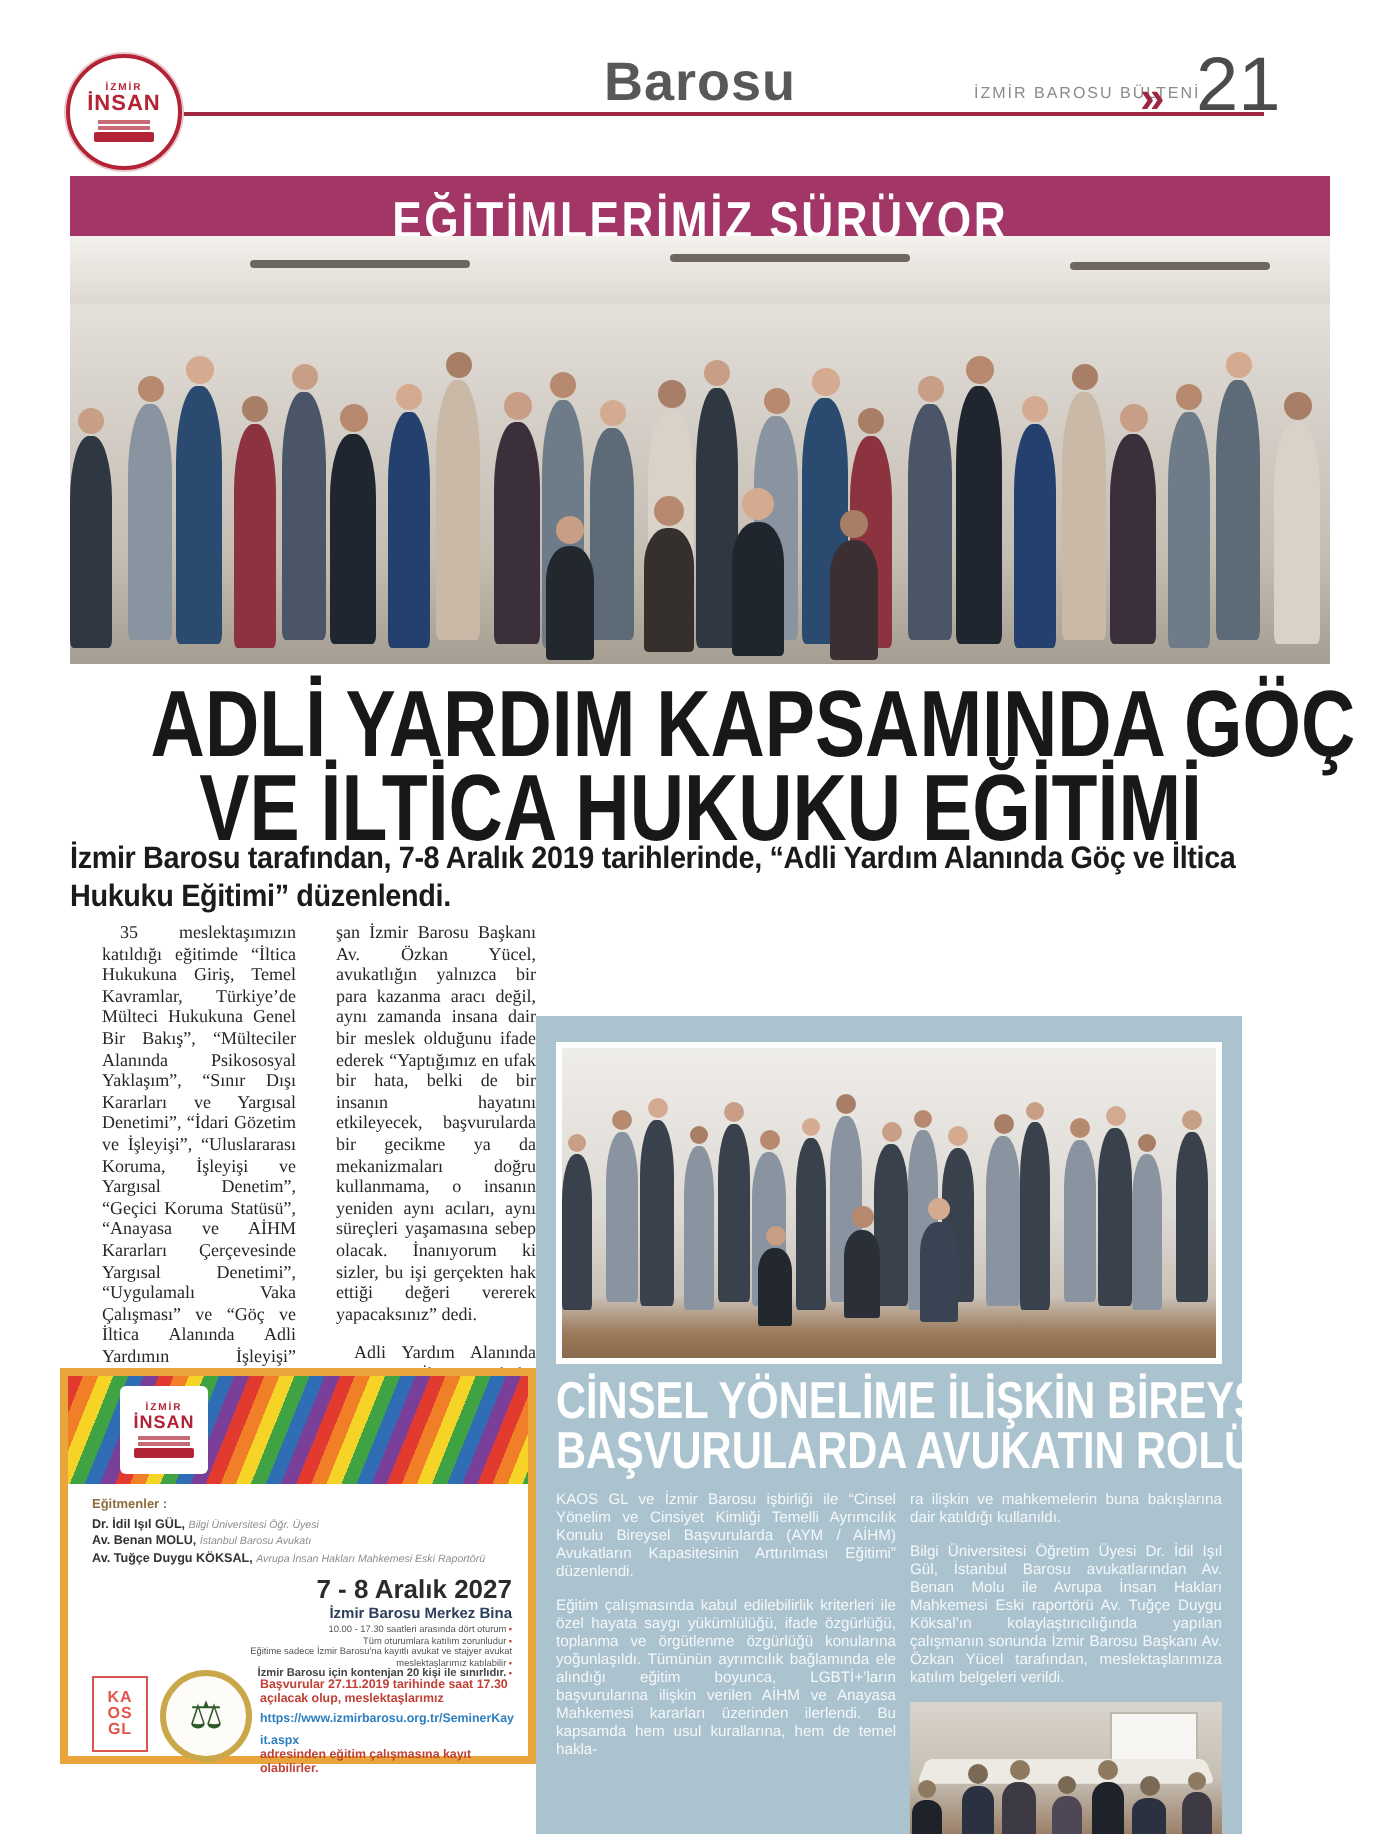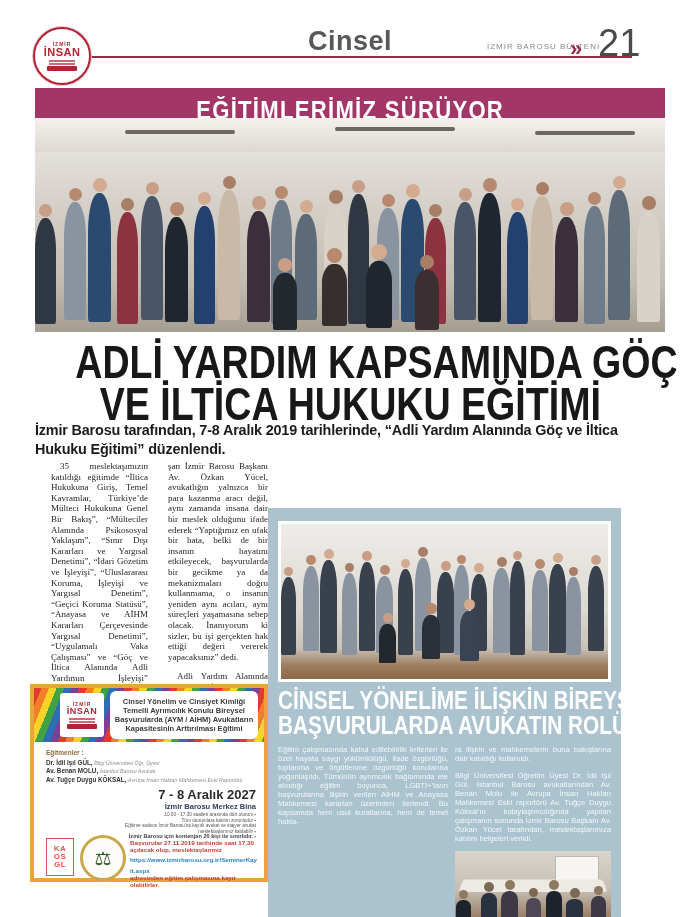--- a/index.html
+++ b/index.html
@@ -122,21 +122,21 @@
     <div class="badge-inner">
       <div class="badge-top">İZMİR</div>
       <div class="badge-main">İNSAN</div>
       <div class="badge-lines">
           <div></div>
           <div></div>
         </div>
       <div class="badge-band"></div>
     </div>
   </div>
-  <div class="section-title">Cinsel</div>
+  <div class="section-title">Barosu</div>
   <div class="pub-name">İZMİR BAROSU BÜLTENİ</div>
   <div class="chevron">»</div>
   <div class="page-num">21</div>
 
   <div class="banner">
     <span>EĞİTİMLERİMİZ SÜRÜYOR</span>
   </div>
 
   <div class="photo photo1" id="photo1">
     <div class="ceiling"></div>
@@ -359,20 +359,21 @@
           </div>
         </div>
     </div>
     <div class="a2-headline a2h1">
       <span>CİNSEL YÖNELİME İLİŞKİN BİREYSEL</span>
     </div>
     <div class="a2-headline a2h2">
       <span>BAŞVURULARDA AVUKATIN ROLÜ</span>
     </div>
     <div class="a2col a2col1">
+      <p>KAOS GL ve İzmir Barosu işbirliği ile “Cinsel Yönelim ve Cinsiyet Kimliği Temelli Ayrımcılık Konulu Bireysel Başvurularda (AYM / AİHM) Avukatların Kapasitesinin Arttırılması Eğitimi” düzenlendi.</p>
       <p>Eğitim çalışmasında kabul edilebilirlik kriterleri ile özel hayata saygı yükümlülüğü, ifade özgürlüğü, toplanma ve örgütlenme özgürlüğü konularına yoğunlaşıldı. Tümünün ayrımcılık bağlamında ele alındığı eğitim boyunca, LGBTİ+’ların başvurularına ilişkin verilen AİHM ve Anayasa Mahkemesi kararları üzerinden ilerlendi. Bu kapsamda hem usul kurallarına, hem de temel hakla-</p>
     </div>
     <div class="a2col a2col2">
       <p>ra ilişkin ve mahkemelerin buna bakışlarına dair katıldığı kullanıldı.</p>
       <p>Bilgi Üniversitesi Öğretim Üyesi Dr. İdil Işıl Gül, İstanbul Barosu avukatlarından Av. Benan Molu ile Avrupa İnsan Hakları Mahkemesi Eski raportörü Av. Tuğçe Duygu Köksal’ın kolaylaştırıcılığında yapılan çalışmanın sonunda İzmir Barosu Başkanı Av. Özkan Yücel tarafından, meslektaşlarımıza katılım belgeleri verildi.</p>
       <div class="photo photo3" id="photo3">
         <div class="screen"></div>
         <div class="table-band"></div>
       <div class="person" style="left: 1px; bottom: 0px; width: 15px; height: 32px;">
             <div class="head" style="width:9px;height:9px;background:#8d7a60"></div>
@@ -412,21 +413,20 @@
       <div class="badge-inner">
         <div class="badge-top">İZMİR</div>
         <div class="badge-main">İNSAN</div>
         <div class="badge-lines">
             <div></div>
             <div></div>
           </div>
         <div class="badge-band"></div>
       </div>
     </div>
-    <div class="titlebox">Cinsel Yönelim ve Cinsiyet Kimliği Temelli Ayrımcılık Konulu Bireysel Başvurularda (AYM / AİHM) Avukatların Kapasitesinin Arttırılması Eğitimi</div>
     <div class="trainers">
       <div class="trainers-label">Eğitmenler :</div>
       <div class="trainer">
         <b>Dr. İdil Işıl GÜL,</b>
         <i>Bilgi Üniversitesi Öğr. Üyesi</i>
       </div>
       <div class="trainer">
         <b>Av. Benan MOLU,</b>
         <i>İstanbul Barosu Avukatı</i>
       </div>

